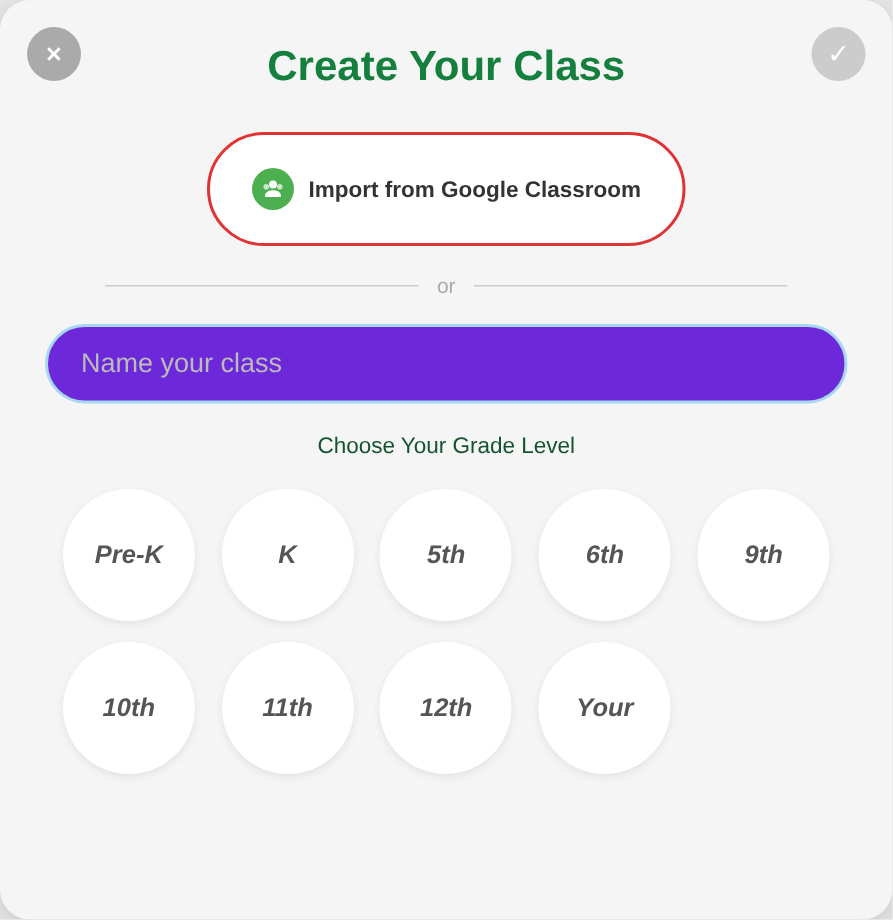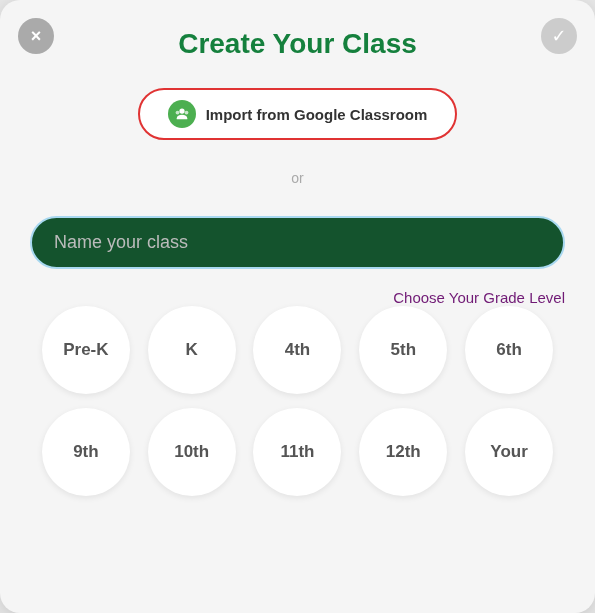--- a/index.html
+++ b/index.html
@@ -73,21 +73,21 @@
 
     .google-import-wrapper {
       display: flex;
       justify-content: center;
       margin-bottom: 18px;
     }
 
     .google-import-oval {
       border: 2.5px solid #e03333;
       border-radius: 50px;
-      padding: 10px 28px;
+      padding: 22px 28px;
       display: flex;
       align-items: center;
       gap: 10px;
       cursor: pointer;
       background: white;
     }
 
     .google-icon {
       width: 28px;
       height: 28px;
@@ -108,21 +108,20 @@
       font-size: 15px;
       font-weight: 700;
       color: #333;
     }
 
     .divider-row {
       display: flex;
       align-items: center;
       margin: 0 40px 18px 40px;
       gap: 12px;
-      flex-direction: column;
     }
 
     .divider-line {
       flex: 1;
       height: 1px;
       background: #ccc;
     }
 
     .divider-or {
       color: #aaa;
@@ -130,33 +129,34 @@
     }
 
     .class-name-input {
       display: block;
       width: 100%;
       padding: 14px 22px;
       border: 2px solid #a8d8f0;
       border-radius: 40px;
       font-size: 18px;
       color: #aaa;
-      background: #14532d;
+      background: #6d28d9;
       outline: none;
       margin-bottom: 20px;
     }
 
     .class-name-input::placeholder {
       color: #bbb;
     }
 
     .grade-label {
-      text-align: right;
+      text-align: center;
       font-size: 15px;
-      color: #701a75;
+      color: #14532d;
+      margin-bottom: 20px;
     }
 
     .grade-grid {
       display: grid;
       grid-template-columns: repeat(5, 1fr);
       gap: 14px;
       padding: 0 10px;
     }
 
     .grade-btn {
@@ -168,20 +168,21 @@
       font-size: 17px;
       font-weight: 600;
       color: #555;
       cursor: pointer;
       display: flex;
       align-items: center;
       justify-content: center;
       box-shadow: 0 2px 6px rgba(0,0,0,0.08);
       margin: 0 auto;
       transition: background 0.15s;
+      font-style: italic;
     }
   </style>
 </head>
 <body>
 
 <div class="dialog">
 
   <button class="close-btn">
     <span>×</span>
   </button>
@@ -212,21 +213,20 @@
     <div class="divider-line"></div>
   </div>
 
   <input class="class-name-input" type="text" placeholder="Name your class" style="">
 
   <p class="grade-label">Choose Your Grade Level</p>
 
   <div class="grade-grid" id="grade-grid">
   <button class="grade-btn">Pre-K</button>
       <button class="grade-btn">K</button>
-      <button class="grade-btn">4th</button>
       <button class="grade-btn">5th</button>
       <button class="grade-btn">6th</button>
       <button class="grade-btn">9th</button>
       <button class="grade-btn">10th</button>
       <button class="grade-btn">11th</button>
       <button class="grade-btn">12th</button>
       <button class="grade-btn">Your</button>
     </div>
 
 </div>

